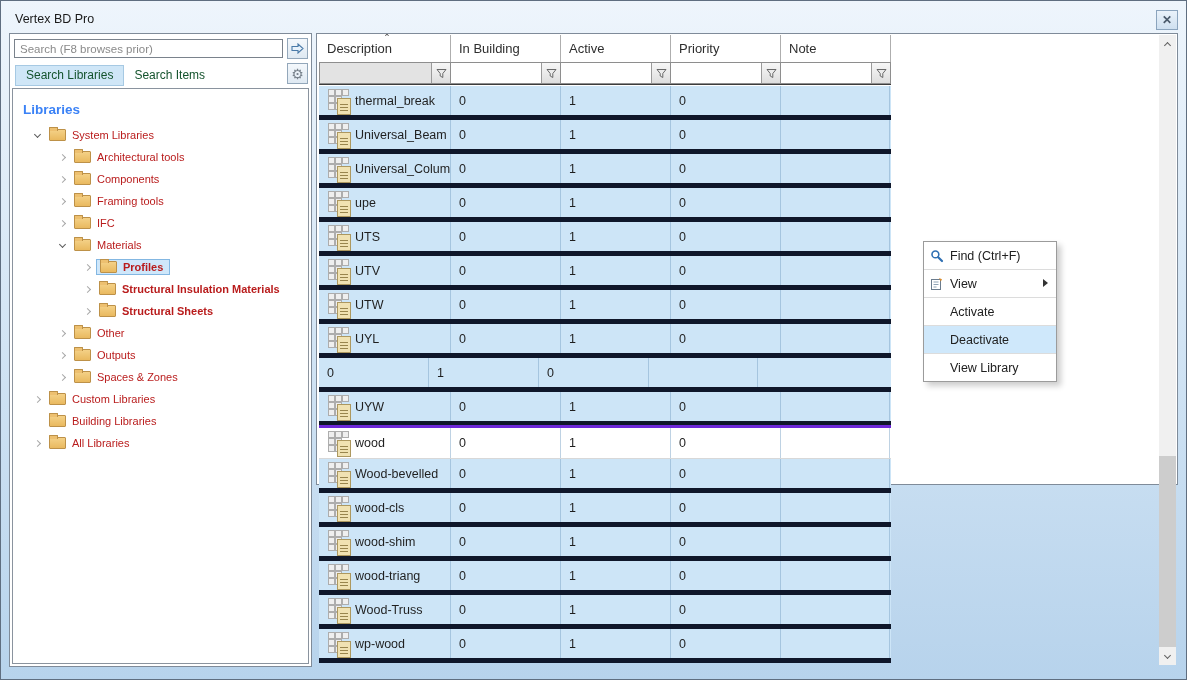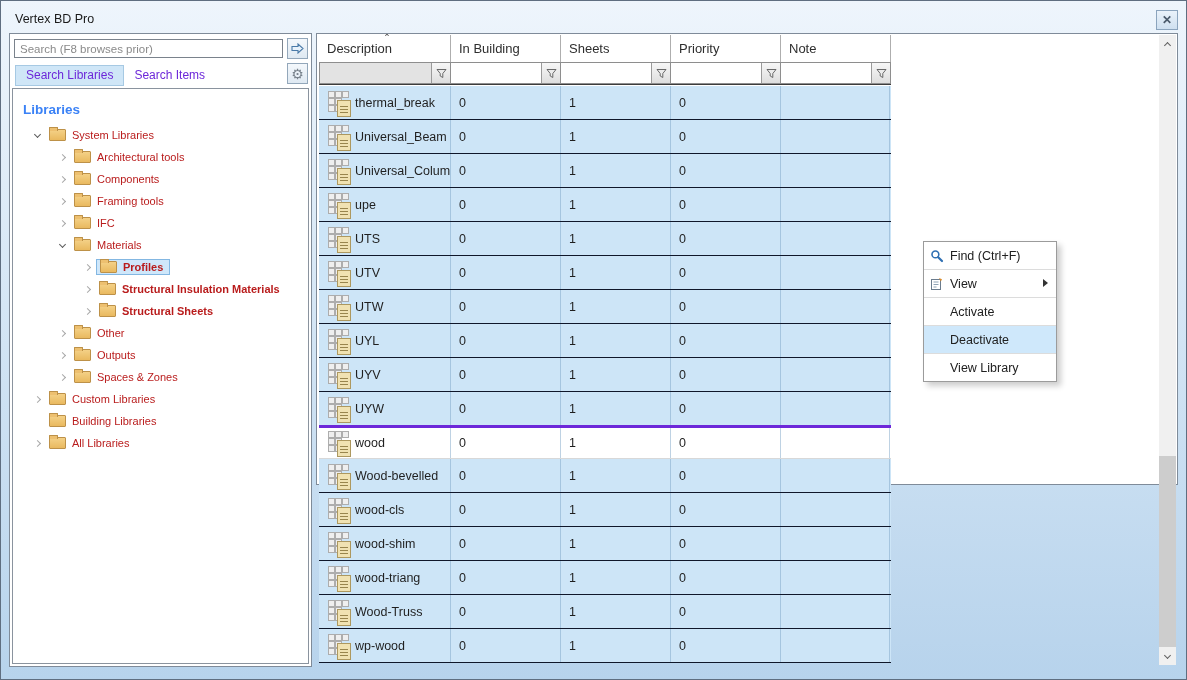--- a/index.html
+++ b/index.html
@@ -24,21 +24,21 @@
   .search-input { position:absolute; left:4px; top:5px; width:269px; height:19px;
     border:1px solid #7a828c; padding:0 5px; font-size:11.5px; font-family:"Liberation Sans",sans-serif; color:#333; }
   .search-input::placeholder { color:#8a8a8a; }
   .sq-btn { position:absolute; width:21px; height:21px; background:linear-gradient(#f4f8fc,#dfe9f2);
     border:1px solid #93a7ba; display:flex; align-items:center; justify-content:center; }
   .go-btn { left:277px; top:4px; }
   .gear-btn { left:277px; top:29px; color:#7a8violet08a; }
   .gear-glyph { font-size:14px; color:#78828c; line-height:1; }
 
   .tabs-row { position:absolute; left:5px; top:30px; height:22px; display:flex; align-items:center; }
-  .tab { height:21px; display:flex; align-items:center; padding:0 10px; font-size:12px; color:#6d28d9; }
+  .tab { height:21px; display:flex; align-items:center; padding:0 10px; font-size:12px; color:#14532d; }
   .tab.active { background:#cfe6f7; border:1px solid #a6c9e3; }
 
   .tree-box { position:absolute; left:2px; top:54px; width:297px; height:576px;
     border:1px solid #8a939e; background:#fff; overflow:hidden; }
   .tree-title { margin:13px 0 7px 10px; color:#3b82f6; font-weight:bold; font-size:13.5px; }
   .titem { height:22px; display:flex; align-items:center; cursor:default; }
   .titem .chev { width:17px; height:16px; display:flex; align-items:center; justify-content:center; flex:none; }
   .chev i { display:block; width:5px; height:5px; border-right:1.6px solid #a8a8a8; border-top:1.6px solid #a8a8a8; }
   .chev.r i { transform:rotate(45deg); }
   .chev.d i { transform:rotate(135deg); border-color:#5c5c5c; margin-top:-2px; }
@@ -61,21 +61,21 @@
   .frow { position:absolute; left:2px; top:28px; width:572px; height:23px; display:flex;
     border-bottom:1px solid #3c3c3c; }
   .fcell { border:1px solid #8e8e8e; border-left:none; background:#fff; position:relative; }
   .fcell:first-child { border-left:1px solid #8e8e8e; background:#e3e3e3; }
   .fbtn { position:absolute; right:0; top:0; width:19px; height:100%;
     background:linear-gradient(#f7f7f7,#dedede); border-left:1px solid #9a9a9a;
     display:flex; align-items:center; justify-content:center; }
   .w-desc { width:132px; } .w-col { width:110px; } .w-note { width:110px; }
 
   .rows { position:absolute; left:2px; top:52px; width:572px; }
-  .trow { display:flex; height:34px; background:#cde5f7; border-bottom:1px solid #0f172a; }
+  .trow { display:flex; height:34px; background:#cde5f7; border-bottom:5px solid #0f172a; }
   .trow.unsel { background:#fff; border-top:3px solid #6d28d9; border-bottom:1px solid #d8d8d8; margin-top:-1px; }
   .cell { border-right:1px solid rgba(125,165,200,0.5); display:flex; align-items:center; overflow:hidden; }
   .cdesc { width:132px; padding-left:9px; }
   .cv { width:110px; padding-left:8px; font-size:12.5px; }
   .cnote { width:109px; padding-left:8px; }
   .dtext { font-size:12.5px; white-space:nowrap; margin-left:5px; }
 
   .ricon { position:relative; width:22px; height:28px; flex:none; }
   .ricon::before { content:""; position:absolute; left:1px; top:3px; width:5px; height:5px;
     background:#efefef; box-shadow:
@@ -256,21 +256,21 @@
 
     <div class="thead">
       <div class="hcell w-desc">
         <span>Description</span>
         <span class="sort-caret">ˆ</span>
       </div>
       <div class="hcell w-col">
         <span>In Building</span>
       </div>
       <div class="hcell w-col">
-        <span>Sheets</span>
+        <span>Active</span>
       </div>
       <div class="hcell w-col">
         <span>Priority</span>
       </div>
       <div class="hcell w-note">
         <span>Note</span>
       </div>
     </div>
 
     <div class="frow">
@@ -386,24 +386,20 @@
         <div class="cell cdesc">
             <span class="ricon"></span>
             <span class="dtext">UYL</span>
           </div>
         <div class="cell cv">0</div>
         <div class="cell cv">1</div>
         <div class="cell cv">0</div>
         <div class="cell cnote"></div>
       </div>
       <div class="trow">
-        <div class="cell cdesc">
-            <span class="ricon"></span>
-            <span class="dtext">UYV</span>
-          </div>
         <div class="cell cv">0</div>
         <div class="cell cv">1</div>
         <div class="cell cv">0</div>
         <div class="cell cnote"></div>
       </div>
       <div class="trow">
         <div class="cell cdesc">
             <span class="ricon"></span>
             <span class="dtext">UYW</span>
           </div>

